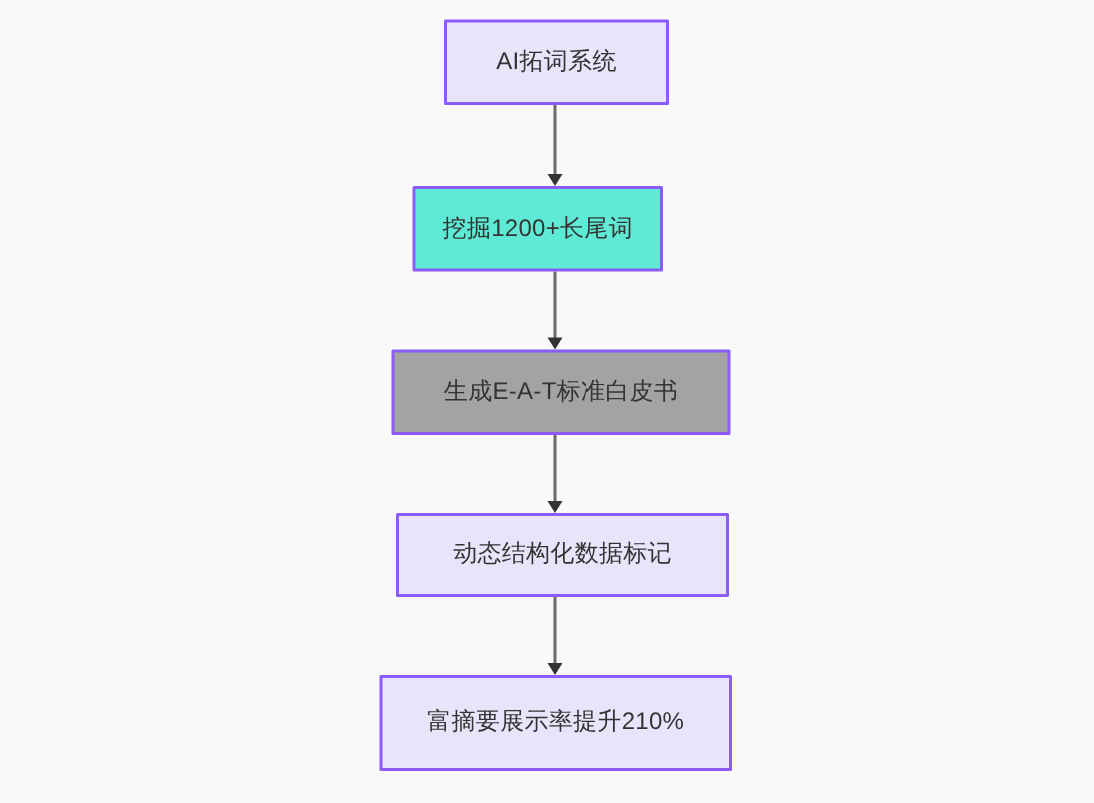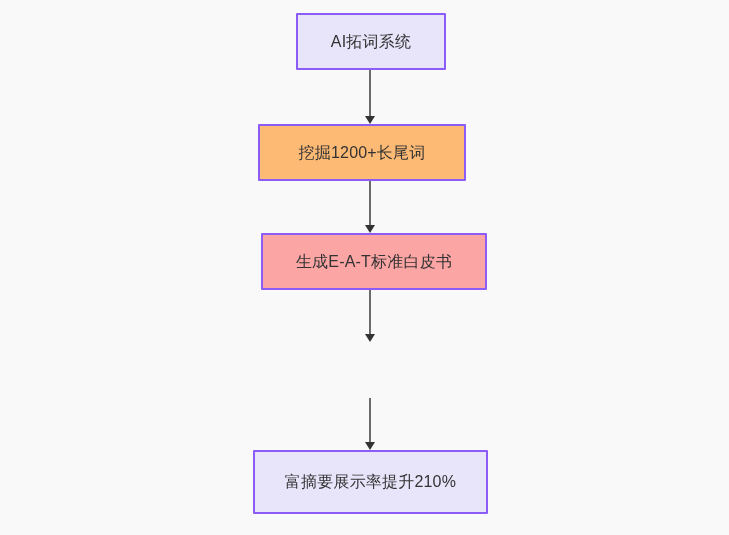--- a/index.html
+++ b/index.html
@@ -77,22 +77,25 @@
       <div class="edge-line" style="height: 45px; background: rgb(107, 107, 107);"></div>
       <div class="edge-arrow" style="top: 44px; border-top-color: rgb(51, 51, 51);"></div>
     </div>
     <div class="edge" style="left: 369px; top: 398px; width: 2px; height: 52px;">
       <div class="edge-line" style="height: 45px; background: rgb(107, 107, 107);"></div>
       <div class="edge-arrow" style="top: 44px; border-top-color: rgb(51, 51, 51);"></div>
     </div>
     <div class="node" style="left: 296px; top: 13px; width: 150px; height: 57px; background: rgb(232, 229, 251); border-color: rgb(139, 92, 246);">
       <span class="node-label" style="color: rgb(51, 51, 51);">AI拓词系统</span>
     </div>
-    <div class="node" style="left: 258px; top: 124px; width: 208px; height: 57px; background: #fdba74; border-color: rgb(139, 92, 246);">
+    <div class="node" style="left: 275px; top: 124px; width: 167px; height: 57px; background: #5eead4; border-color: rgb(139, 92, 246);">
       <span class="node-label" style="color: rgb(51, 51, 51);">挖掘1200+长尾词</span>
     </div>
-    <div class="node" style="left: 261px; top: 233px; width: 226px; height: 57px; background: #fca5a5; border-color: rgb(139, 92, 246);">
+    <div class="node" style="left: 261px; top: 233px; width: 226px; height: 57px; background: #a3a3a3; border-color: rgb(139, 92, 246);">
       <span class="node-label" style="color: rgb(51, 51, 51);">生成E-A-T标准白皮书</span>
+    </div>
+    <div class="node" style="left: 264px; top: 342px; width: 222px; height: 56px; background: rgb(232, 229, 251); border-color: rgb(139, 92, 246);">
+      <span class="node-label" style="color: rgb(51, 51, 51);">动态结构化数据标记</span>
     </div>
     <div class="node" style="left: 253px; top: 450px; width: 235px; height: 64px; background: rgb(232, 229, 251); border-color: rgb(139, 92, 246);">
       <span class="node-label" style="color: rgb(51, 51, 51);">富摘要展示率提升210%</span>
     </div>
   </div>
 
 </body></html>

